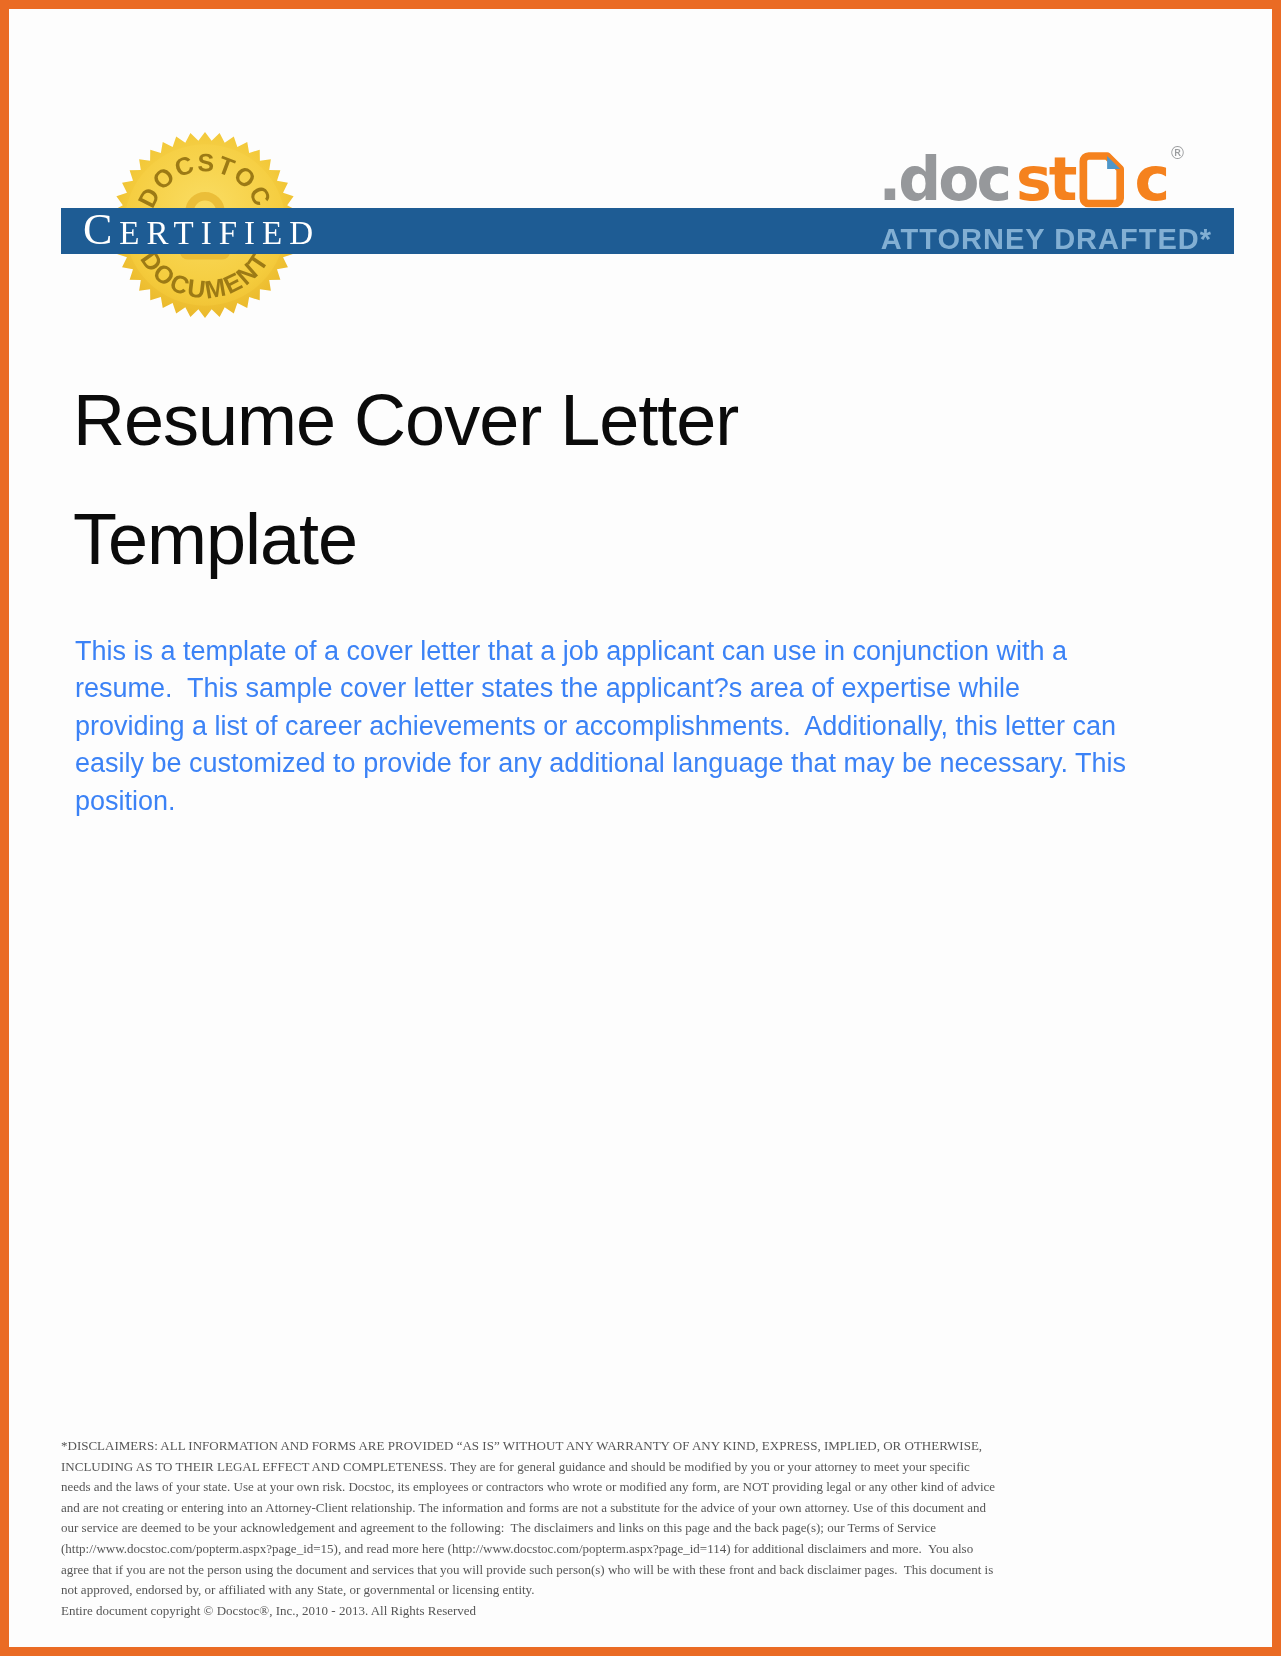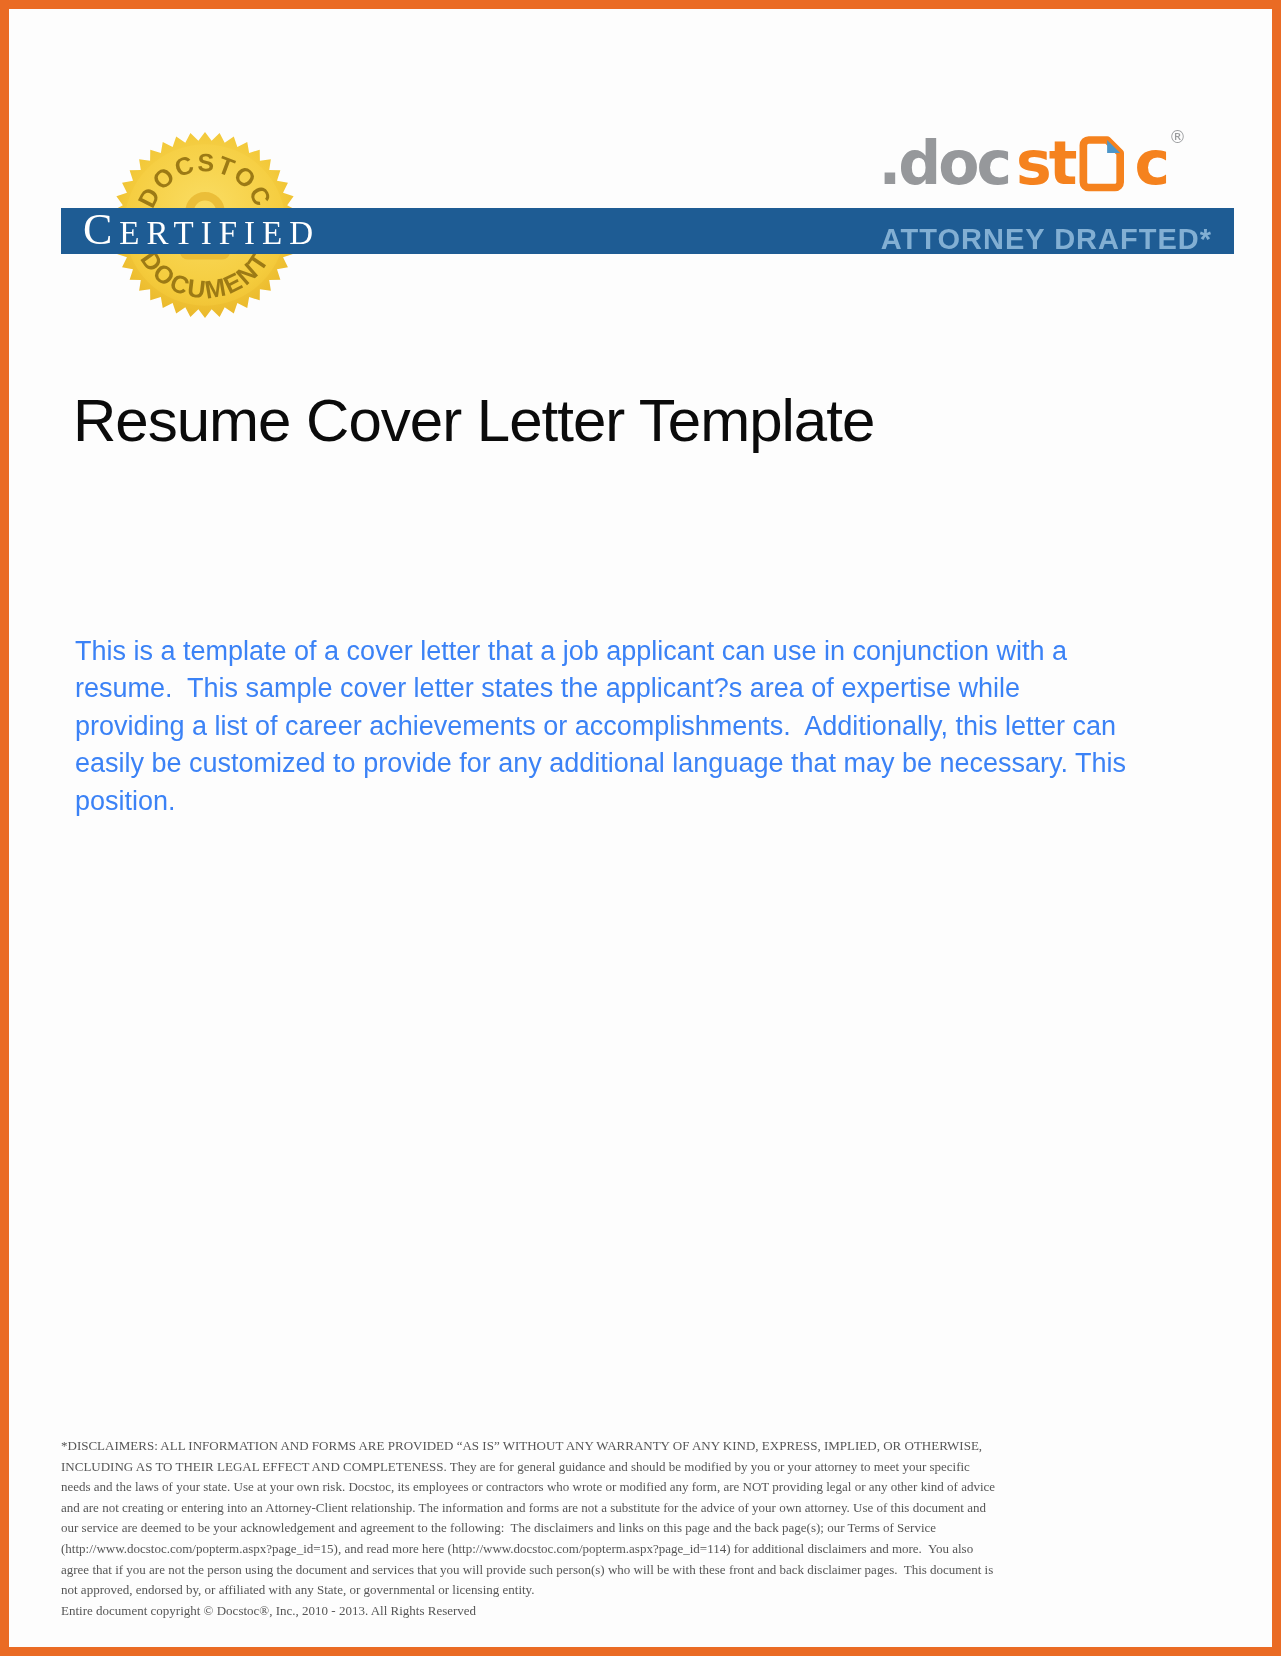--- a/index.html
+++ b/index.html
@@ -27,33 +27,33 @@
     line-height:46px;white-space:pre;
   }
   .certified::first-letter{font-size:44px;}
   .attorney{
     color:#82afd3;font-weight:bold;font-size:29px;letter-spacing:1px;
     white-space:pre;
     margin-top:16px;
   }
   
   .logo{
-    position:absolute;top:124px;right:86px;z-index:3;
+    position:absolute;top:140px;right:86px;z-index:3;
     display:flex;align-items:flex-end;
     font-family:"DejaVu Sans",sans-serif;font-weight:bold;
     font-size:60px;letter-spacing:-3px;line-height:1;justify-content:center;
   }
   .lg-gray{color:#96989b;}
   .lg-orange{color:#f5821e;margin-left:7px;}
   .doc-icon{width:46px;height:58px;margin:0 3px 1px 4px;}
   .reg{color:#9a9c9e;font-size:17px;letter-spacing:0;align-self:flex-start;margin:-4px 0 0 2px;font-weight:normal;}
   
   .title{
     position:absolute;left:64px;top:352px;width:900px;margin:0;
-    font-size:60px;font-weight:normal;letter-spacing:-1px;
+    font-size:72px;font-weight:normal;letter-spacing:-1px;
     line-height:119px;color:#0b0b0b;
   }
   
   .intro{position:absolute;left:66px;top:624px;width:1140px;color:#3b82f6;}
   .intro .line{font-size:27px;line-height:37.4px;white-space:pre;}
   
   .disclaimer{
     position:absolute;left:52px;top:1427px;width:1185px;
     font-family:"Liberation Serif",serif;color:#565656;
   }

